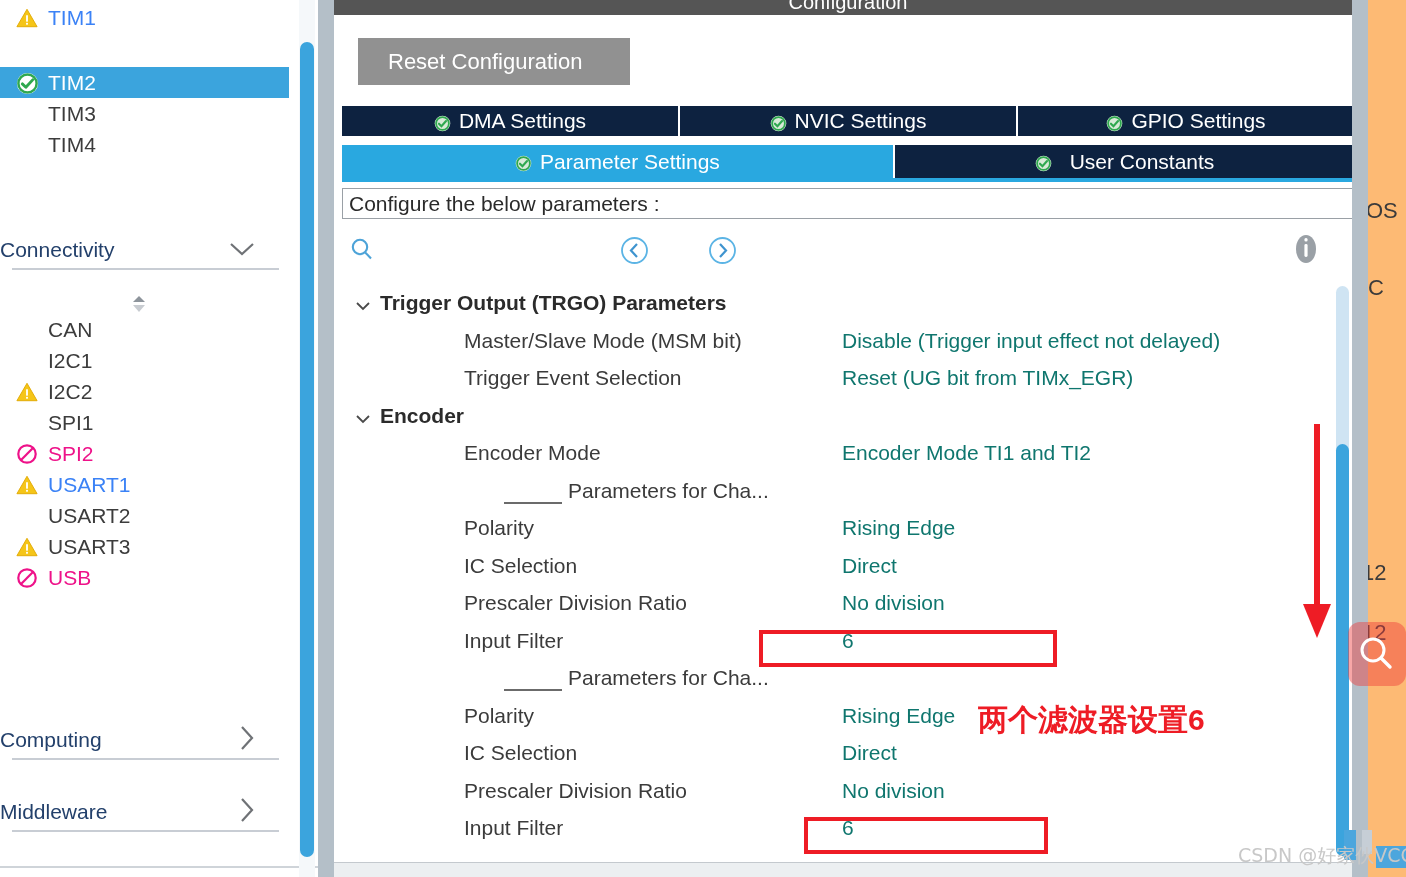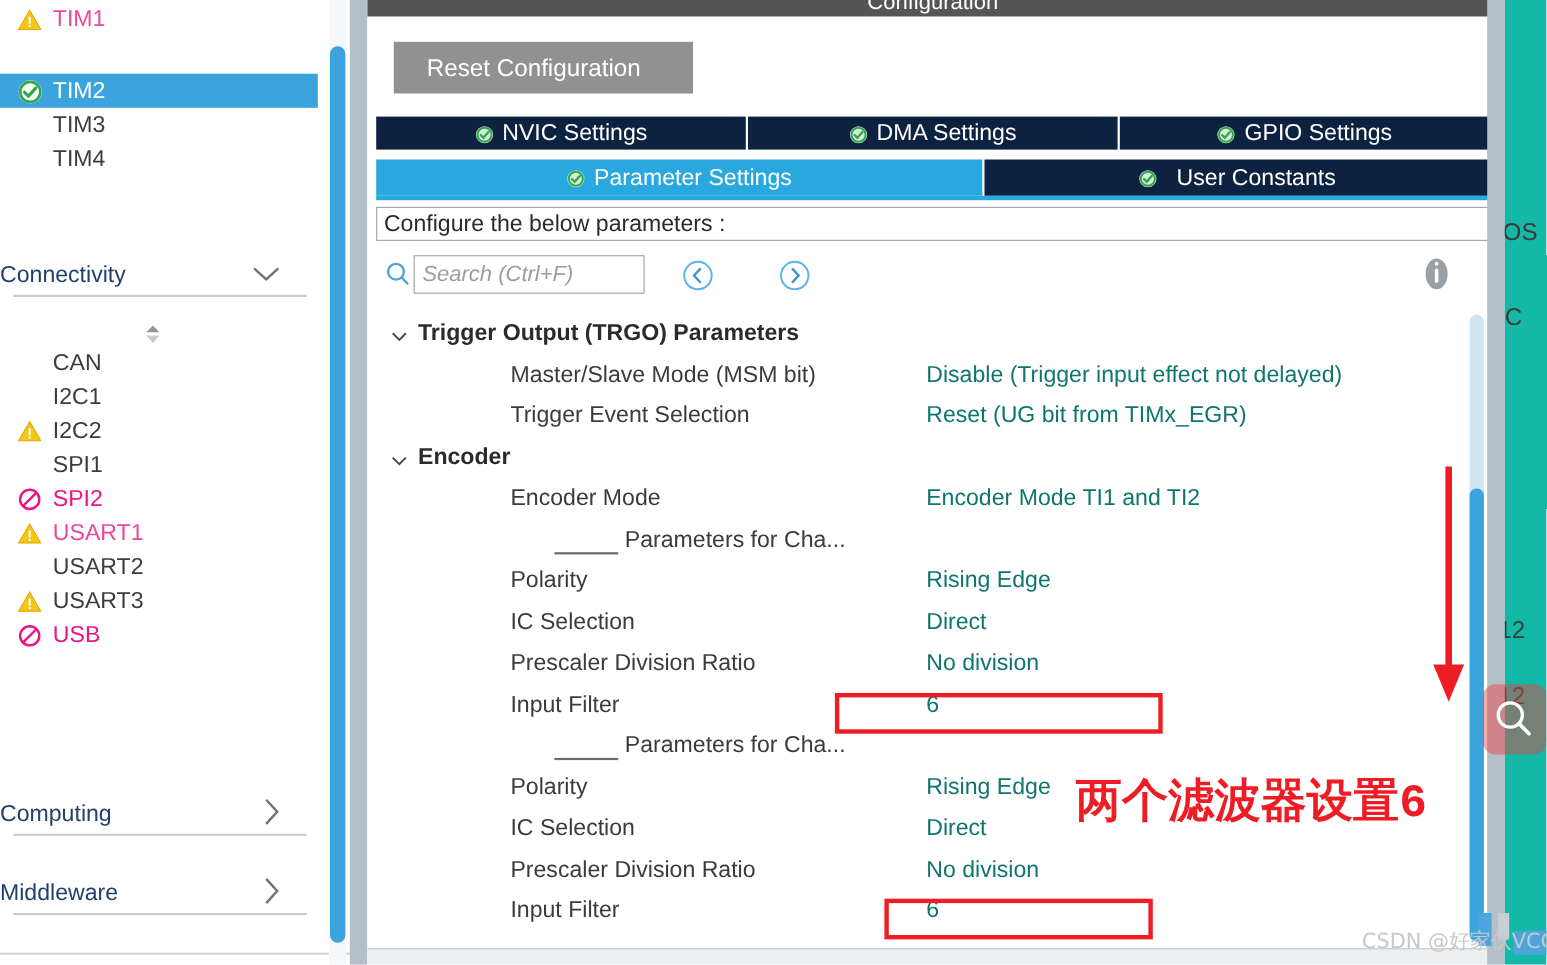--- a/index.html
+++ b/index.html
@@ -18,21 +18,21 @@
   }
   .tree-item {
     position: relative; height: 31px; line-height: 31px;
     font-size: 21px; color: #3c3c3c; padding-left: 48px; white-space: nowrap;
   }
   .tree-item.selected { background: #3ba4dd; color: #ffffff; margin-top: 34px; }
   .tree-item .stat {
     position: absolute; left: 16px; top: 50%; transform: translateY(-50%);
     width: 22px; height: 22px;
   }
-  .c-green { color: #ec4899; }
+  .c-green { color: #3b82f6; }
   .c-pink  { color: #ee1289; }
 
   
   .ico-warn { display:block; width: 22px; height: 22px; }
   .ico-ok   { display:block; width: 23px; height: 23px; }
   .ico-dis  { display:block; width: 22px; height: 22px; }
 
   .sec-header {
     position: relative; font-size: 21px; color: #23406b;
     height: 36px; line-height: 36px; white-space: nowrap;
@@ -150,42 +150,42 @@
   }
   #redbox1 { left: 759px; top: 630px; width: 298px; height: 37px; }
   #redbox2 { left: 804px; top: 817px; width: 244px; height: 37px; }
 
   
   #redarrow { position:absolute; left: 1297px; top: 422px; width: 40px; height: 220px; }
 
   
   #annot {
     position:absolute; left: 978px; top: 700px;
-    font-size: 42px; font-weight: 700; color: #ee1c25;
-    font-family: Liberation Mono, monospace; white-space: nowrap;
+    font-size: 30px; font-weight: 700; color: #ee1c25;
+    font-family: Liberation Sans, sans-serif; white-space: nowrap;
   }
 
   
   #pn-track {
     position:absolute; left: 1336px; top: 286px; width: 13px; height: 570px;
     background: #cfe4f3; border-radius: 7px;
   }
   #pn-thumb {
     position:absolute; left: 1336px; top: 444px; width: 13px; height: 412px;
     background: #3ba4dd; border-radius: 7px;
   }
   #pn-outer {
     position:absolute; left: 1352px; top: 0; width: 16px; height: 877px;
     background: #b4bfc8;
   }
 
   
   #rightcol {
     position:absolute; left: 1368px; top: 0; width: 38px; height: 877px;
-    background: #14b8a6; overflow: hidden;
+    background: #fdba74; overflow: hidden;
   }
   .rtext { position:absolute; font-size: 22px; color: #3b3b3b; white-space: nowrap; }
 
   
   #mag-widget {
     position:absolute; left: 1348px; top: 622px; width: 58px; height: 64px;
     background: rgba(237,60,60,0.45); border-radius: 12px;
   }
   #mag-widget svg { position:absolute; left: 9px; top: 12px; }
 
@@ -369,31 +369,31 @@
 
     <div class="tabrow" id="tabrow1">
       <div class="tab">
         <span class="tabcheck">
           <svg viewBox="0 0 24 24" width="17" height="17">
               <circle cx="12" cy="12" r="11" fill="#d8ead8"></circle>
               <circle cx="12" cy="12" r="9" fill="none" stroke="#2fa84f" stroke-width="2.5"></circle>
               <path d="M7 12.3 L10.5 15.8 L17 8.5" fill="none" stroke="#2fa84f" stroke-width="3" stroke-linecap="round"></path>
             </svg>
         </span>
-        <span>NVIC Settings</span>
+        <span>DMA Settings</span>
       </div>
       <div class="tab">
         <span class="tabcheck">
           <svg viewBox="0 0 24 24" width="17" height="17">
               <circle cx="12" cy="12" r="11" fill="#d8ead8"></circle>
               <circle cx="12" cy="12" r="9" fill="none" stroke="#2fa84f" stroke-width="2.5"></circle>
               <path d="M7 12.3 L10.5 15.8 L17 8.5" fill="none" stroke="#2fa84f" stroke-width="3" stroke-linecap="round"></path>
             </svg>
         </span>
-        <span>DMA Settings</span>
+        <span>NVIC Settings</span>
       </div>
       <div class="tab">
         <span class="tabcheck">
           <svg viewBox="0 0 24 24" width="17" height="17">
               <circle cx="12" cy="12" r="11" fill="#d8ead8"></circle>
               <circle cx="12" cy="12" r="9" fill="none" stroke="#2fa84f" stroke-width="2.5"></circle>
               <path d="M7 12.3 L10.5 15.8 L17 8.5" fill="none" stroke="#2fa84f" stroke-width="3" stroke-linecap="round"></path>
             </svg>
         </span>
         <span>GPIO Settings</span>
@@ -427,21 +427,20 @@
 
     <div id="configure-bar">Configure the below parameters :</div>
 
     <div id="searchrow">
       <span id="search-icon-wrap">
         <svg width="24" height="26" viewBox="0 0 24 26">
             <circle cx="10" cy="10" r="7.2" fill="none" stroke="#4da3d8" stroke-width="2.1"></circle>
             <line x1="15.2" y1="15.4" x2="21" y2="21.4" stroke="#4da3d8" stroke-width="2.1"></line>
           </svg>
       </span>
-      <input id="search-input" type="text" placeholder="Search (Ctrl+F)" style="">
       <span class="navbtn" id="nav-prev">
         <svg width="29" height="29" viewBox="0 0 29 29">
             <circle cx="14.5" cy="14.5" r="12.5" fill="none" stroke="#5bb4e5" stroke-width="1.8"></circle>
             <path d="M17 8 L11 14.5 L17 21" fill="none" stroke="#3f94cf" stroke-width="2.2"></path>
           </svg>
       </span>
       <span class="navbtn" id="nav-next">
         <svg width="29" height="29" viewBox="0 0 29 29">
             <circle cx="14.5" cy="14.5" r="12.5" fill="none" stroke="#5bb4e5" stroke-width="1.8"></circle>
             <path d="M12 8 L18 14.5 L12 21" fill="none" stroke="#3f94cf" stroke-width="2.2"></path>

